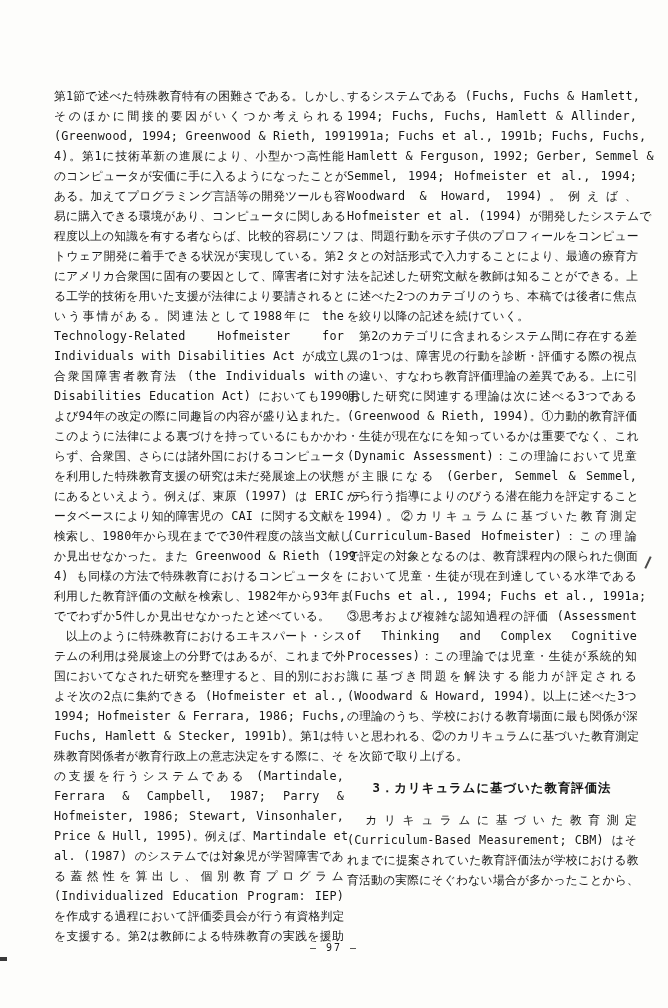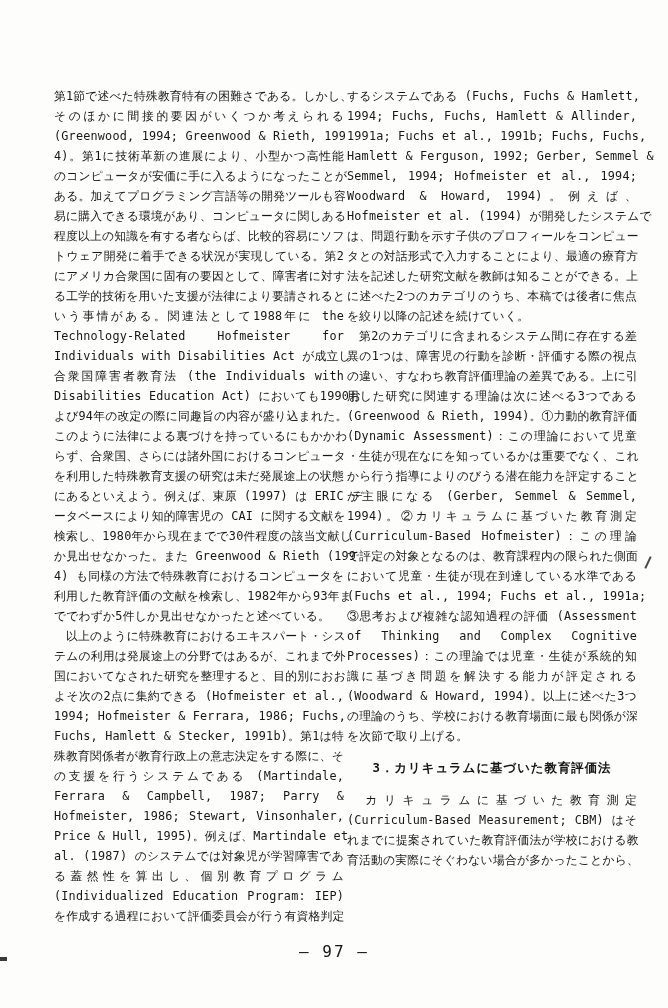--- a/index.html
+++ b/index.html
@@ -30,21 +30,21 @@
     line-height:20px;
     margin:12px 0 12px 0;
     text-align:left;
     text-align-last:center;
     letter-spacing:1px;
   }
   .page-footer {
     position:absolute;
     top:942px; left:0; width:668px;
     text-align:center;
-    font-size:16px;
+    font-size:10px;
     letter-spacing:2px;
   }
   .speck-a {
     position:absolute; left:647px; top:556px;
     width:2px; height:13px; background:#4a4a4a;
     transform:rotate(25deg);
   }
   .speck-b {
     position:absolute; left:0px; top:957px;
     width:7px; height:4px; background:#3a3a3a;
@@ -134,20 +134,21 @@
       <div class="line">Price &amp; Hull, 1995)。例えば、Martindale et</div>
 
       <div class="line">al. (1987) のシステムでは対象児が学習障害であ</div>
 
       <div class="line">る蓋然性を算出し、個別教育プログラム</div>
 
       <div class="line">(Individualized Education Program: IEP)</div>
 
       <div class="line">を作成する過程において評価委員会が行う有資格判定</div>
 
+      <div class="line">を支援する。第2は教師による特殊教育の実践を援助</div>
     </div>
 
   <div class="col col-right">
     <div>
 
         <div class="line">するシステムである (Fuchs, Fuchs &amp; Hamlett,</div>
 
         <div class="line">1994; Fuchs, Fuchs, Hamlett &amp; Allinder,</div>
 
         <div class="line">1991a; Fuchs et al., 1991b; Fuchs, Fuchs,</div>
@@ -173,28 +174,28 @@
         <div class="line">　第2のカテゴリに含まれるシステム間に存在する差</div>
 
         <div class="line">異の1つは、障害児の行動を診断・評価する際の視点</div>
 
         <div class="line">の違い、すなわち教育評価理論の差異である。上に引</div>
 
         <div class="line">用した研究に関連する理論は次に述べる3つである</div>
 
         <div class="line">(Greenwood &amp; Rieth, 1994)。①力動的教育評価</div>
 
+        <div class="line">・生徒が現在なにを知っているかは重要でなく、これ</div>
+
         <div class="line">(Dynamic Assessment)：この理論において児童</div>
 
-        <div class="line">・生徒が現在なにを知っているかは重要でなく、これ</div>
+        <div class="line">が主眼になる (Gerber, Semmel &amp; Semmel,</div>
 
         <div class="line">から行う指導によりのびうる潜在能力を評定すること</div>
 
-        <div class="line">が主眼になる (Gerber, Semmel &amp; Semmel,</div>
-
         <div class="line">1994)。②カリキュラムに基づいた教育測定</div>
 
         <div class="line">(Curriculum-Based Hofmeister)：この理論</div>
 
         <div class="line">で評定の対象となるのは、教育課程内の限られた側面</div>
 
         <div class="line">において児童・生徒が現在到達している水準である</div>
 
         <div class="line">(Fuchs et al., 1994; Fuchs et al., 1991a;</div>
 
@@ -204,20 +205,21 @@
         <div class="line">of Thinking and Complex Cognitive</div>
 
         <div class="line">Processes)：この理論では児童・生徒が系統的知</div>
 
         <div class="line">識に基づき問題を解決する能力が評定される</div>
 
         <div class="line">(Woodward &amp; Howard, 1994)。以上に述べた3つ</div>
 
         <div class="line">の理論のうち、学校における教育場面に最も関係が深</div>
 
+        <div class="line">いと思われる、②のカリキュラムに基づいた教育測定</div>
 
         <div class="line no-just">を次節で取り上げる。</div>
       </div>
 
     <div class="section-heading">3．カリキュラムに基づいた教育評価法</div>
 
     <div>
 
         <div class="line">　カリキュラムに基づいた教育測定</div>
 

